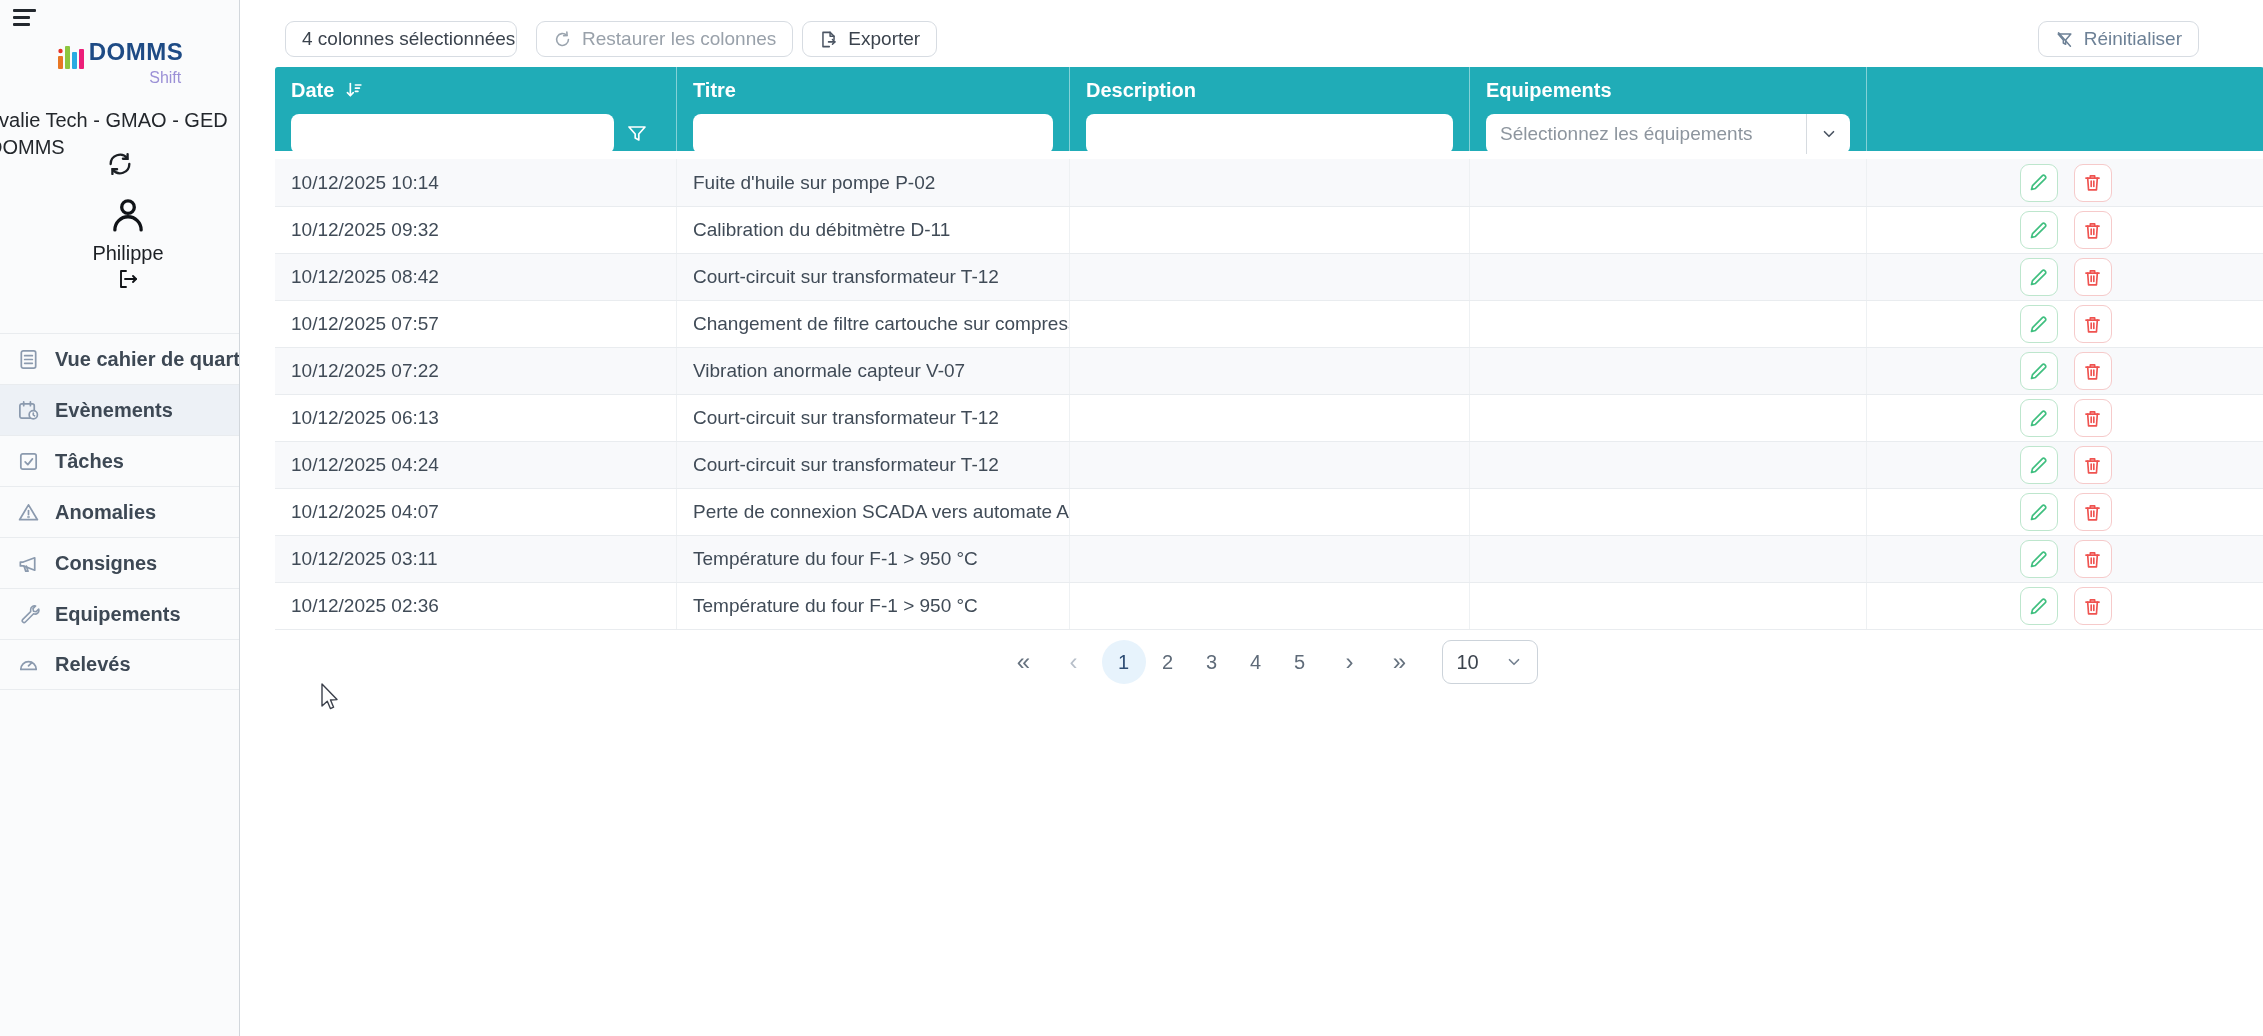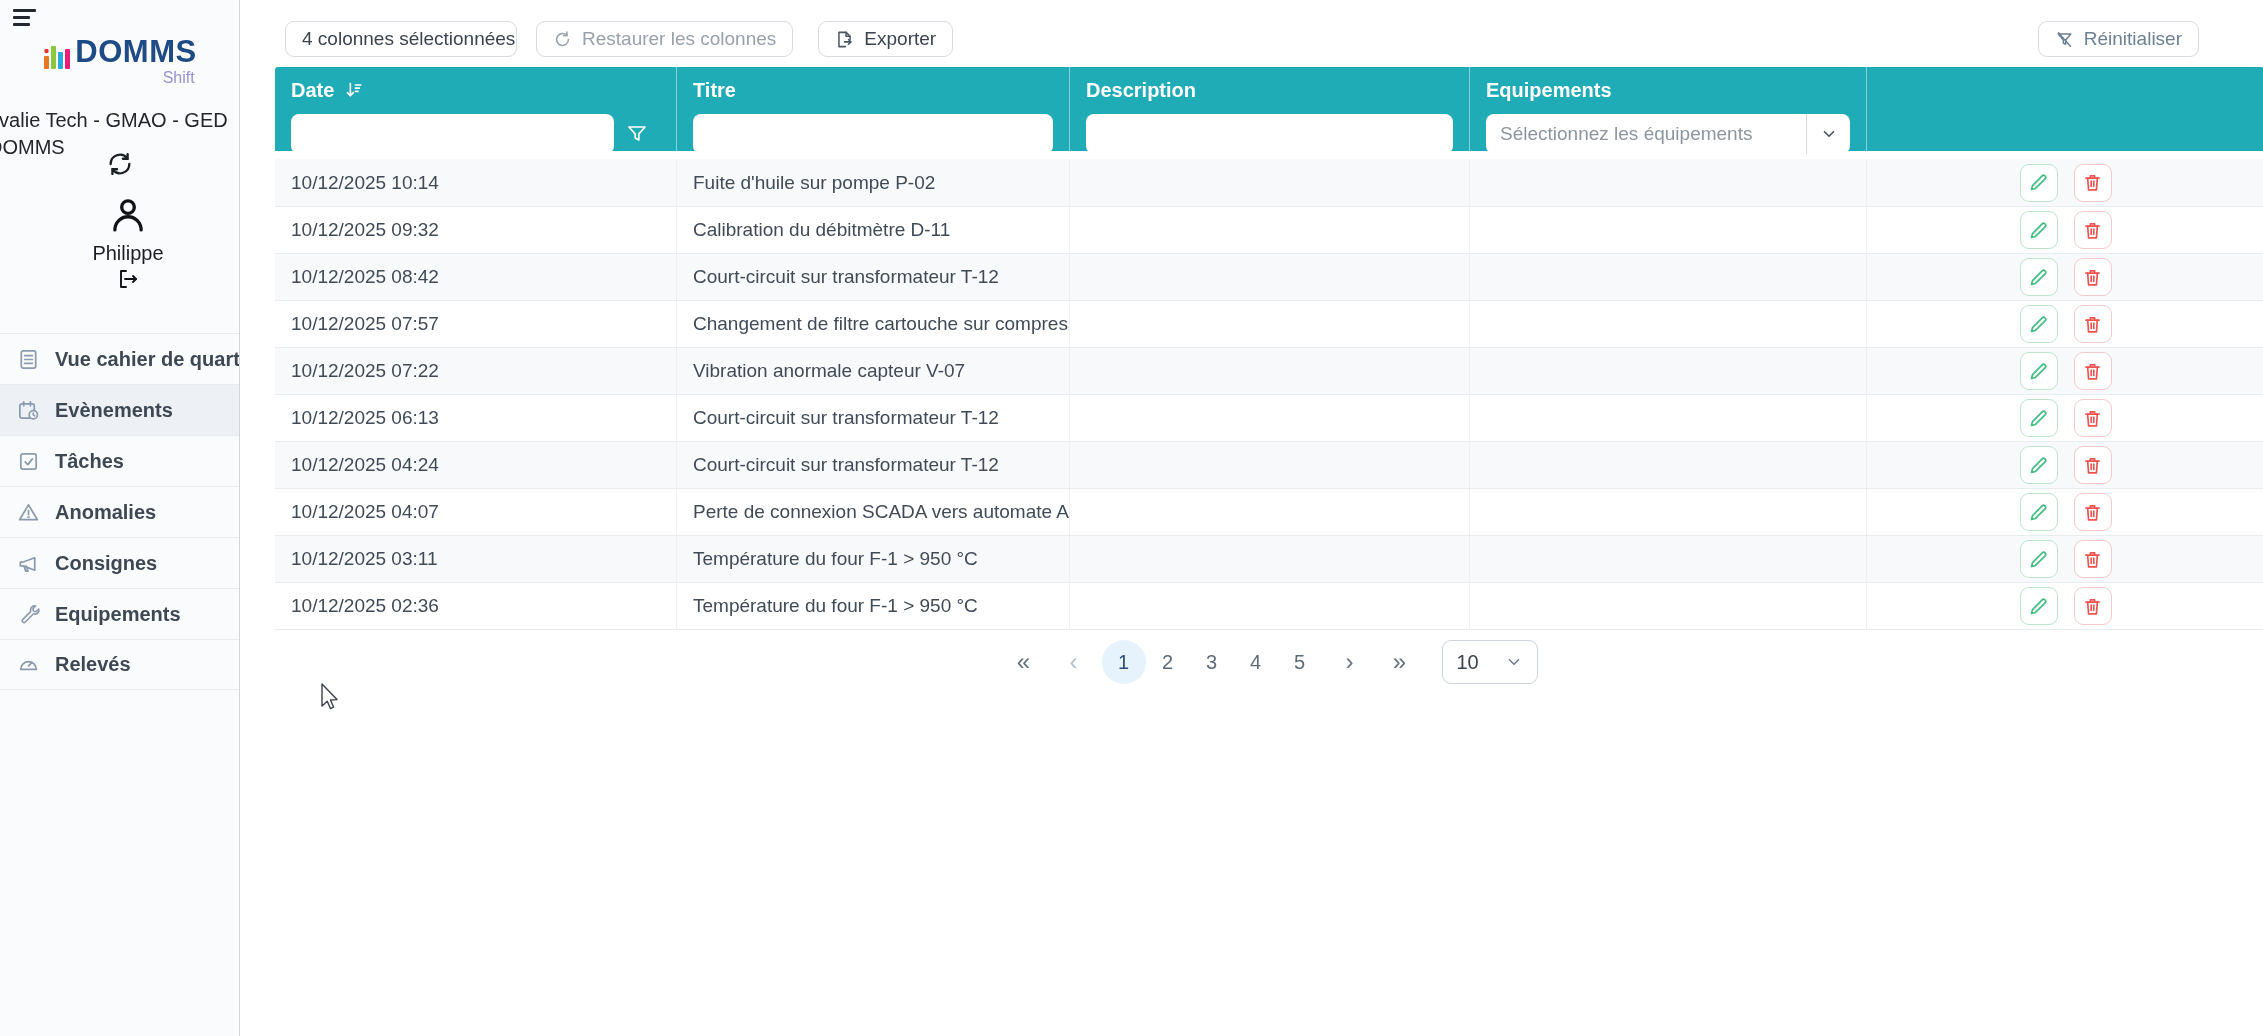--- a/index.html
+++ b/index.html
@@ -23,21 +23,21 @@
   .hamburger { position: absolute; left: 13px; top: 9px; cursor: pointer; }
   .hamburger i { display: block; background: #23282e; height: 3px; border-radius: 1px; margin-bottom: 4px; }
   .hamburger i:nth-child(1) { width: 23px; }
   .hamburger i:nth-child(2) { width: 17px; }
   .hamburger i:nth-child(3) { width: 17px; }
 
   .logo { position: absolute; left: 0; top: 36px; width: 240px; display: flex; justify-content: center; }
   .logo-inner { display: flex; align-items: flex-start; }
   .logo-bars { margin-top: 4px; margin-right: 4px; }
   .logo-textcol { display: flex; flex-direction: column; align-items: flex-end; }
-  .logo-name { font-size: 31px; font-weight: bold; color: #1e4b85; letter-spacing: 0.5px; line-height: 32px; }
+  .logo-name { font-size: 24px; font-weight: bold; color: #1e4b85; letter-spacing: 0.5px; line-height: 32px; }
   .logo-sub { font-size: 16px; color: #9b90d6; margin-top: 1px; margin-right: 2px; }
 
   .org-line {
     position: absolute; top: 107px; left: -12px; width: 252px;
     font-size: 20px; line-height: 27px; color: #23272c;
   }
 
   .refresh-btn { position: absolute; top: 150px; left: 0; width: 240px; display: flex; justify-content: center; cursor: pointer; }
   .user-block { position: absolute; top: 194px; left: 8px; width: 240px; text-align: center; }
   .user-name { font-size: 20px; color: #1b1f24; margin-top: 2px; }
@@ -62,21 +62,21 @@
   .btn {
     display: inline-flex; align-items: center; gap: 10px;
     height: 36px; background: #fff;
     border: 1px solid #d7dce2; border-radius: 9px;
     padding: 0 16px; font-size: 19px; color: #3b434d;
     font-family: "Liberation Sans", sans-serif;
     cursor: pointer; white-space: nowrap;
   }
   .btn.muted { color: #99a1aa; }
   .btn-cols { width: 232px; justify-content: space-between; margin-right: 19px; }
-  .btn-restore { margin-right: 25px; }
+  .btn-restore { margin-right: 9px; }
   .btn-reset { margin-left: auto; color: #6d8196; }
 
   
   .table-wrap { margin: 8px 0 0 34px; width: 1989px; }
   .thead {
     display: grid; grid-template-columns: 402px 393px 400px 397px 1fr;
     background: #20acb7; height: 84px;
     border-radius: 3px 3px 0 0;
   }
   .th { padding: 10px 16px 0 16px; border-right: 1px solid rgba(255,255,255,0.45); }

